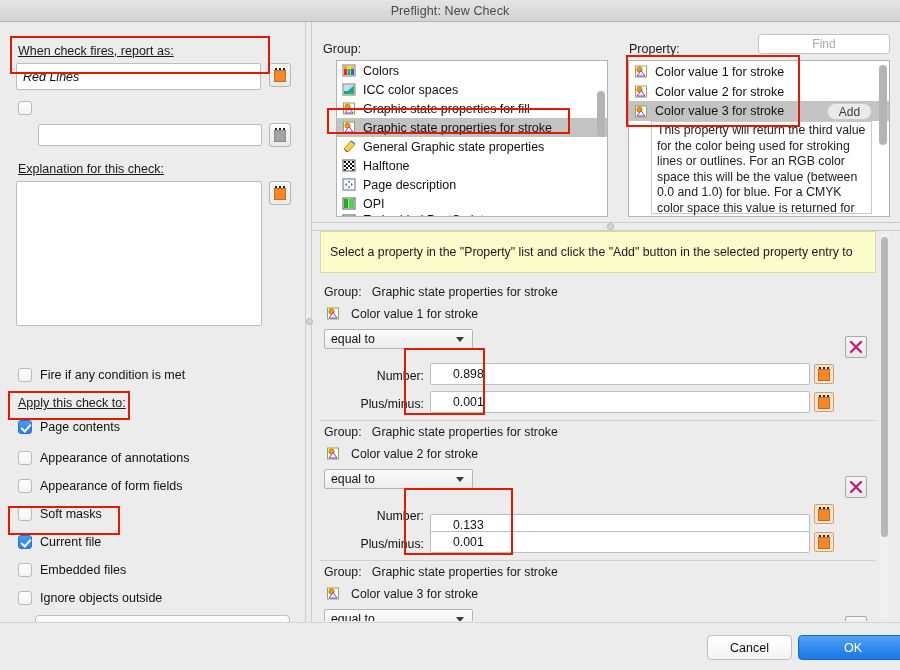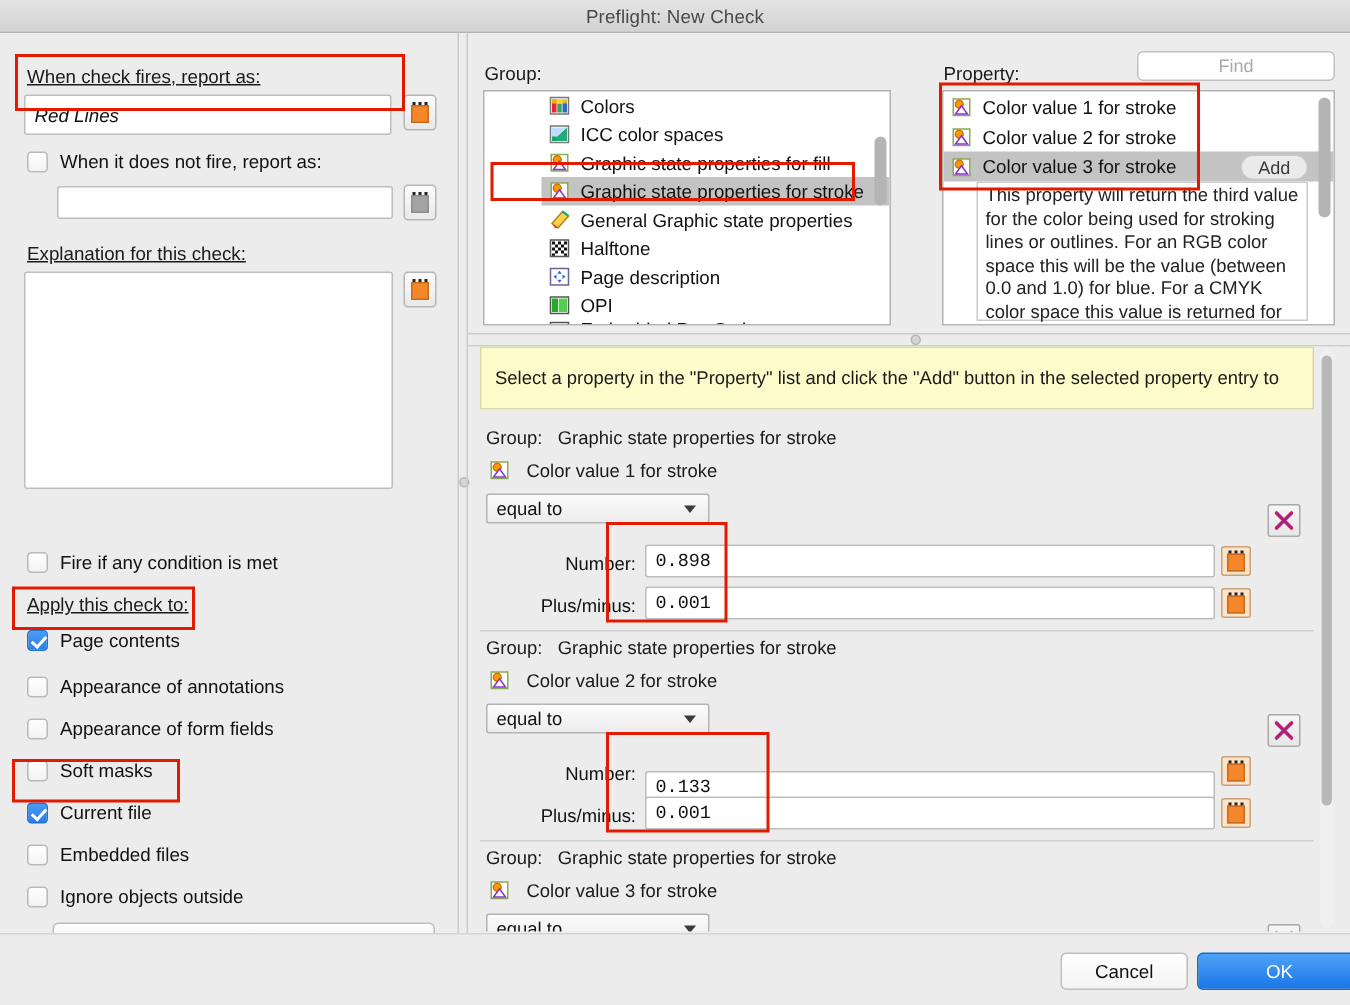--- a/index.html
+++ b/index.html
@@ -124,21 +124,21 @@
   .combo {
     position: absolute; background: linear-gradient(to bottom,#fbfbfb,#ececec);
     border: 1px solid #b4b4b4; border-radius: 2px; font-size: 12.3px; color: #111;
     display: flex; align-items: center; padding-left: 6px;
   }
   .combo .caret { position: absolute; right: 8px; top: 50%; margin-top: -2px; width: 0; height: 0;
     border-left: 4px solid transparent; border-right: 4px solid transparent; border-top: 5px solid #3a3a3a; }
   .field-label { position: absolute; font-size: 12.3px; color: #111; text-align: right; }
   .val-field {
     position: absolute; background: #fff; border: 1px solid #bdbdbd; border-radius: 2px;
-    font-size: 12.3px; color: #111; display: flex; align-items: center; padding-left: 6px; font-family: Liberation Mono, monospace;
+    font-size: 12.3px; color: #111; display: flex; align-items: center; padding-left: 22px;
   }
   .val-note {
     position: absolute; width: 20px; height: 20px;
     background: #fde3c9; border: 1px solid #c9a179; border-radius: 2px;
     display: flex; align-items: center; justify-content: center;
   }
   .del-btn {
     position: absolute; width: 22px; height: 22px;
     background: linear-gradient(to bottom,#f6f6f6,#e7e7e7); border: 1px solid #a9a9a9; border-radius: 2px;
     display: flex; align-items: center; justify-content: center;
@@ -179,21 +179,20 @@
             <i></i>
             <i></i>
             <i></i>
           </span>
           <span class="body"></span>
       </span>
     </div>
 
     <div class="cb-row" style="left:18px; top:79px;">
       <span class="cbox"></span>
-      <span class="cb-label">When it does not fire, report as:</span>
     </div>
     <div class="text-input" style="left:38px; top:102px; width:224px; height:22px;"></div>
     <div class="note-btn" style="left:269px; top:101px;">
       <span class="note-glyph gray">
         <span class="rings">
             <i></i>
             <i></i>
             <i></i>
           </span>
           <span class="body"></span>
@@ -258,21 +257,21 @@
     </div>
   </div>
 
   <div class="usage-btn">Usage...</div>
 
   <div class="vsplit">
     <div class="vsplit-dot"></div>
   </div>
 
   <div class="section-label" style="left:323px; top:42px;">Group:</div>
-  <div class="listbox" style="left:322px; top:60px; width:272px; height:157px;padding-left:38px;">
+  <div class="listbox" style="left:336px; top:60px; width:272px; height:157px;">
     <div class="list-item">
       <span class="ic">
         <svg width="15" height="15" viewBox="0 0 15 15">
             <rect x="1" y="2" width="12" height="11" fill="#fff" stroke="#777"></rect>
             <rect x="2" y="3" width="3" height="9" fill="#e23"></rect>
             <rect x="5.5" y="6" width="3" height="6" fill="#3a5"></rect>
             <rect x="9" y="4" width="3" height="8" fill="#36c"></rect>
             <path d="M2 3 L12 3 L12 6 L2 6 Z" fill="#fc0" opacity=".8"></path>
           </svg>
       </span>

